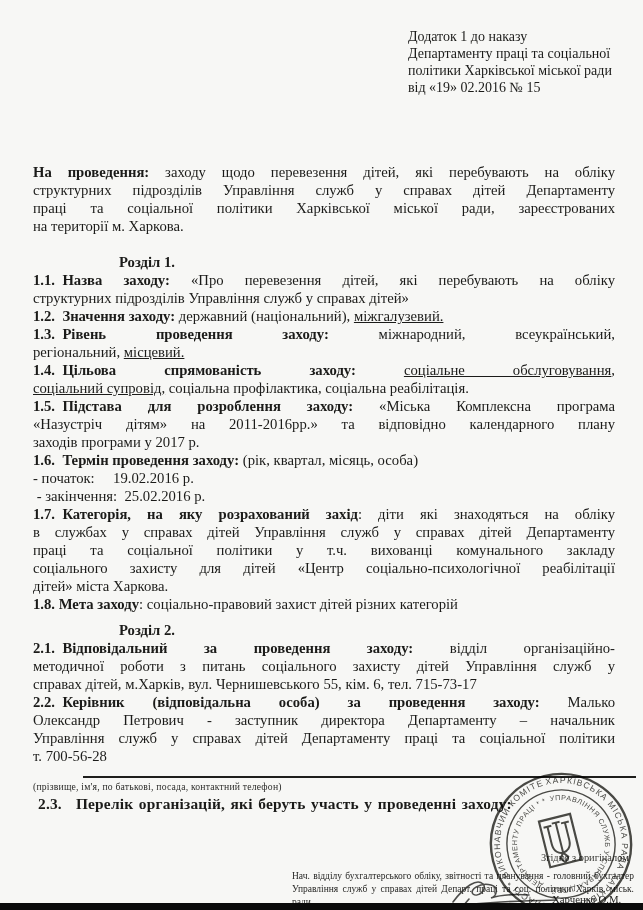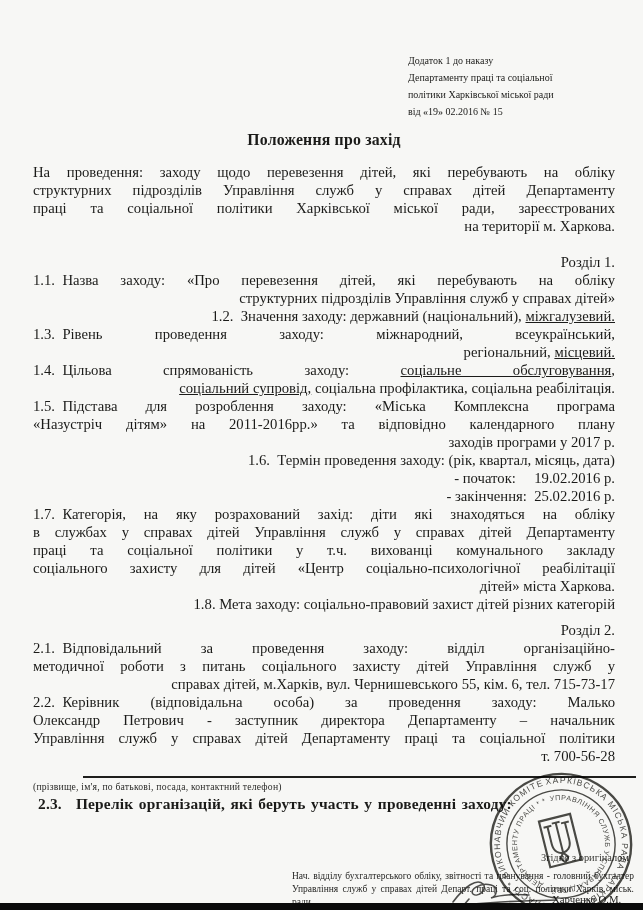--- a/index.html
+++ b/index.html
@@ -2,29 +2,29 @@
 <html><head>
 <meta charset="utf-8">
 <style>
   html,body{margin:0;padding:0}
   body{
     width:643px;height:910px;position:relative;overflow:hidden;
     background:#f7f7f5;color:#1b1b19;
     font-family:"Liberation Serif","DejaVu Serif",serif;
   }
   .page{position:absolute;inset:0}
-  .hnote{position:absolute;left:408px;top:52px;width:228px;font-size:10px;line-height:17px}
+  .hnote{position:absolute;left:408px;top:28px;width:228px;font-size:14px;line-height:17px}
   .title{position:absolute;left:33px;top:131px;width:582px;margin:0;text-align:center;
          font-size:15.8px;font-weight:700;letter-spacing:.2px}
   .doc{position:absolute;left:33px;top:163px;width:582px;font-size:14.7px;line-height:18px}
-  .line{text-align:right}
+  .line{text-align:left}
   .line.j{text-align:justify;text-align-last:justify}
-  .b{font-weight:400}
+  .b{font-weight:700}
   .u{text-decoration:underline}
-  .para.h{margin-left:57px}
+  .para.h{margin-left:86px}
   .mt18{margin-top:18px}
   .mt8{margin-top:8px}
   .rule{position:absolute;left:83px;top:776px;width:553px;height:2px;background:#1e1e1c}
   .caption{position:absolute;left:33px;top:781px;width:575px;text-align:left;
            font-size:9.7px;color:#2c2c2a;letter-spacing:.2px}
   .p23{position:absolute;left:38px;top:795px;width:595px;font-size:15.4px;font-weight:700;
        letter-spacing:.2px;word-spacing:1.5px}
   .p23 .num{margin-right:14px}
   .certify{position:absolute;left:541px;top:852px;font-size:10.4px;color:#3a3a36;white-space:nowrap}
   .footer-lines{position:absolute;left:292px;top:870px;width:342px;font-size:9.5px;
@@ -40,21 +40,20 @@
 
 <div class="page">
 
   <div class="hnote">
     <div>Додаток 1 до наказу</div>
     <div>Департаменту праці та соціальної</div>
     <div>політики Харківської міської ради</div>
     <div>від «19» 02.2016 № 15</div>
   </div>
 
-  <h1 class="title">Положення про захід</h1>
 
   <div class="doc" id="doc-body">
       <div class="para">
         <div class="line j"><span class="b">На проведення:</span><span> заходу щодо перевезення дітей, які перебувають на обліку</span></div>
         <div class="line j"><span>структурних підрозділів Управління служб у справах дітей Департаменту</span></div>
         <div class="line j"><span>праці та соціальної політики Харківської міської ради, зареєстрованих</span></div>
         <div class="line"><span>на території м. Харкова.</span></div>
       </div>
       <div class="para h mt18">
         <div class="line"><span class="b">Розділ 1.</span></div>
@@ -73,21 +72,21 @@
       <div class="para">
         <div class="line j"><span class="b">1.4. Цільова спрямованість заходу:</span><span> </span><span class="u">соціальне обслуговування</span><span>,</span></div>
         <div class="line"><span class="u">соціальний супровід,</span><span> соціальна профілактика, соціальна реабілітація.</span></div>
       </div>
       <div class="para">
         <div class="line j"><span class="b">1.5. Підстава для розроблення заходу:</span><span> «Міська Комплексна програма</span></div>
         <div class="line j"><span>«Назустріч дітям» на 2011-2016рр.» та відповідно календарного плану</span></div>
         <div class="line"><span>заходів програми у 2017 р.</span></div>
       </div>
       <div class="para">
-        <div class="line"><span class="b">1.6. Термін проведення заходу:</span><span> (рік, квартал, місяць, дата)</span></div>
+        <div class="line"><span class="b">1.6. Термін проведення заходу:</span><span> (рік, квартал, місяць, особа)</span></div>
         <div class="line"><span>- початок:&nbsp;&nbsp;&nbsp;&nbsp;&nbsp;19.02.2016 р.</span></div>
         <div class="line"><span>&nbsp;- закінчення:&nbsp;&nbsp;25.02.2016 р.</span></div>
       </div>
       <div class="para">
         <div class="line j"><span class="b">1.7. Категорія, на яку розрахований захід</span><span>: діти які знаходяться на обліку</span></div>
         <div class="line j"><span>в службах у справах дітей Управління служб у справах дітей Департаменту</span></div>
         <div class="line j"><span>праці та соціальної політики у т.ч. вихованці комунального закладу</span></div>
         <div class="line j"><span>соціального захисту для дітей «Центр соціально-психологічної реабілітації</span></div>
         <div class="line"><span>дітей» міста Харкова.</span></div>
       </div>

